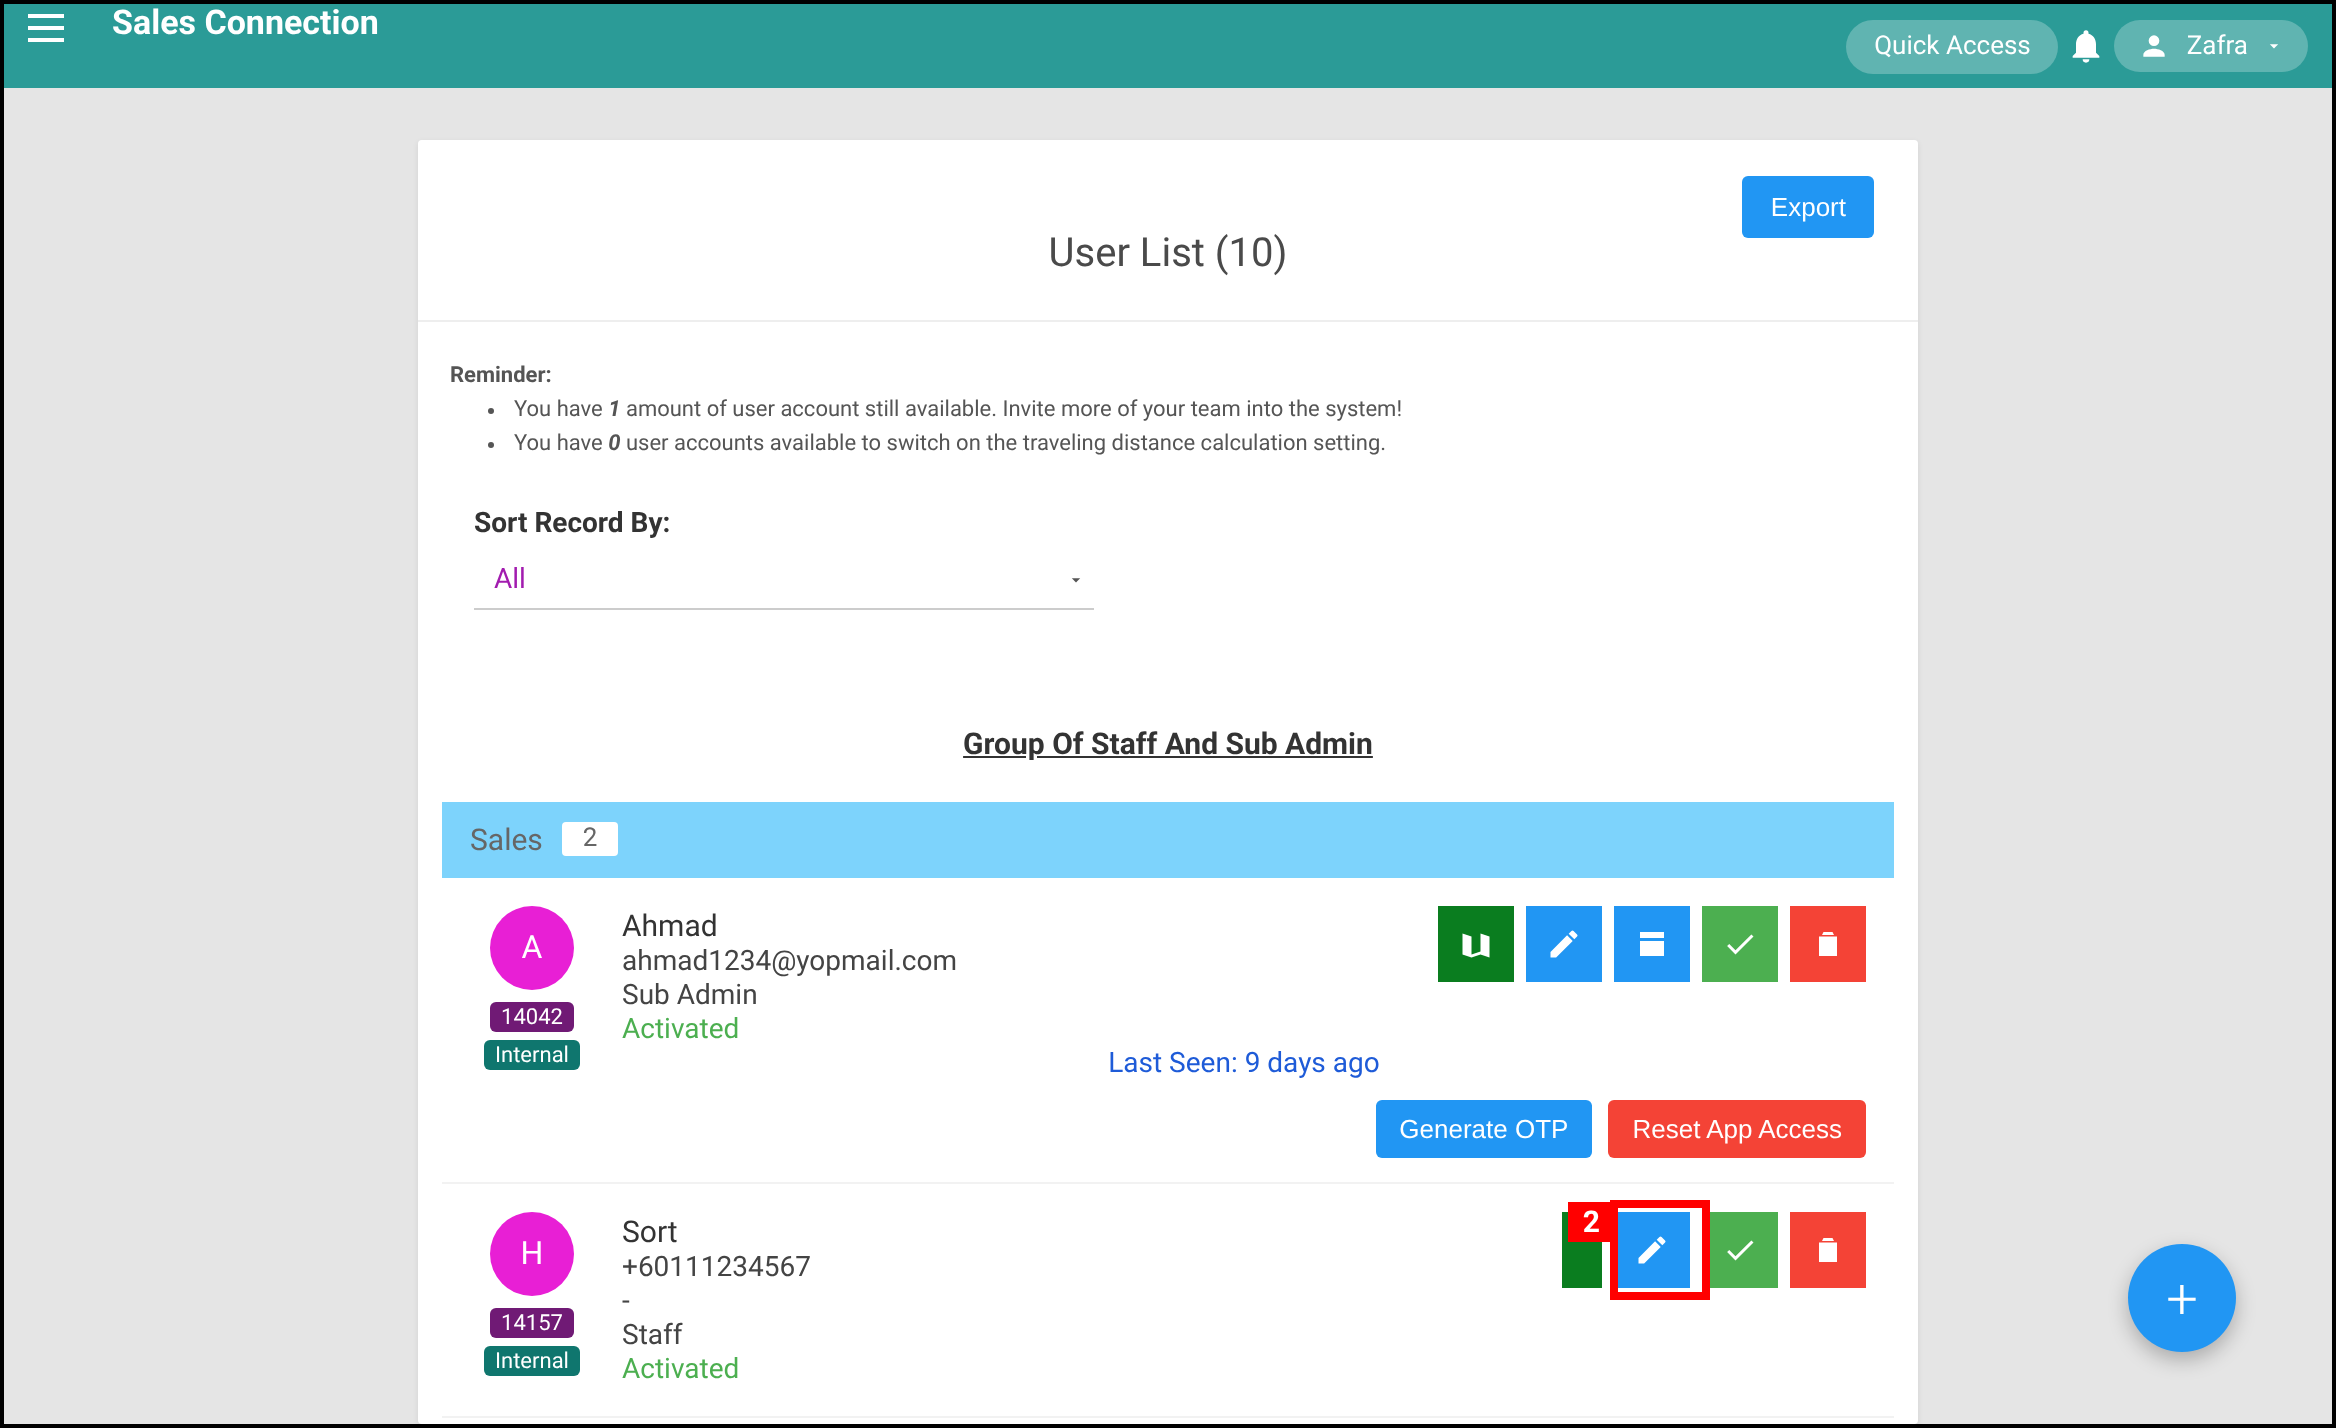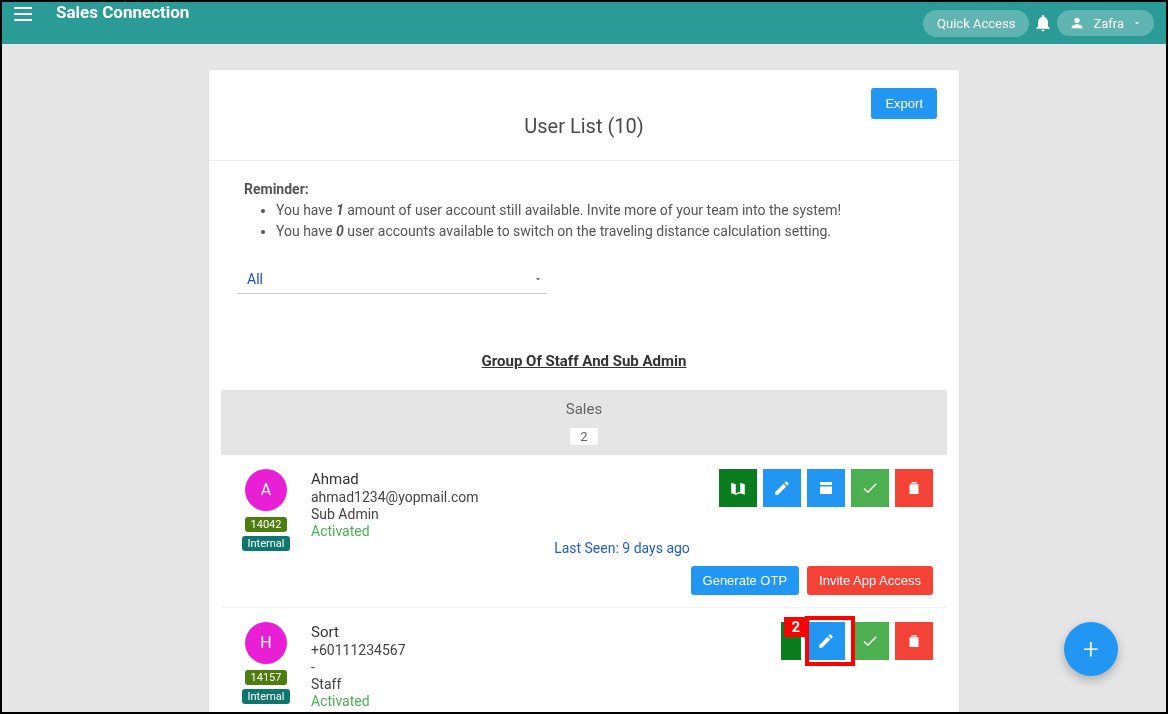--- a/index.html
+++ b/index.html
@@ -72,76 +72,75 @@
   right: 22px; top: 18px;
   background: #2196f3; color: #fff;
   border: none; border-radius: 3px;
   padding: 8px 14px;
   font-size: 13px;
   cursor: pointer;
 }
 .reminder {
   padding: 20px 28px 12px 16px;
   color: #555;
-  font-size: 14px;
-  margin-left: 19px;
+  font-size: 11px;
 }
 .reminder-label { font-weight: 700; margin-bottom: 4px; }
 .reminder ul { padding-left: 32px; }
 .reminder li { margin: 2px 0; color: #555; line-height: 1.35; }
 .reminder li b { font-weight: 700; font-style: italic; }
 .sort-block {
   padding: 10px 28px 14px 28px;
 }
 .sort-label { font-weight: 700; font-size: 14px; color: #333; margin-bottom: 6px; }
 .sort-select {
   border: none;
   border-bottom: 1px solid #ccc;
   width: 310px;
   padding: 6px 4px 6px 10px;
   font-size: 14px;
-  color: #1d4ed8;
+  color: #a21caf;
   display: flex; justify-content: space-between; align-items: center;
   cursor: pointer;
 }
 .group-title {
   text-align: center;
   font-weight: 700;
   font-size: 15px;
   text-decoration: underline;
   color: #333;
   margin: 44px 0 20px 0;
 }
 .list-wrap { padding: 0 12px 24px 12px; }
 .group-bar {
-  background: #e5e5e5;
+  background: #7dd3fc;
   padding: 10px 14px;
   font-size: 15px;
   color: #666;
-  display: flex; align-items: center; gap: 10px; flex-direction: column;
+  display: flex; align-items: center; gap: 10px;
 }
 .count-chip {
   background: #fff; border-radius: 2px;
   padding: 1px 10px; font-size: 13px;
 }
 .user-row {
   padding: 14px 14px 14px 14px;
   display: flex; gap: 14px;
   border-bottom: 1px solid #f2f2f2;
   position: relative;
 }
 .avatar-col { width: 62px; text-align: center; }
 .avatar {
   width: 42px; height: 42px; border-radius: 50%;
   background: #e81fd5;
   color: #fff; display: flex; align-items: center; justify-content: center;
   font-size: 16px; margin: 0 auto;
 }
 .id-badge {
-  background: #4d7c0f; color: #fff;
+  background: #701a75; color: #fff;
   font-size: 11px; border-radius: 3px;
   padding: 1px 6px; display: inline-block;
   margin-top: 6px;
 }
 .tag-badge {
   background: #0f766e; color: #fff;
   font-size: 11px; border-radius: 3px;
   padding: 1px 6px; display: inline-block;
   margin-top: 3px;
 }
@@ -248,20 +247,21 @@
         <li>
           <span>You have </span><b>1</b><span> amount of user account still available. Invite more of your team into the system!</span>
         </li>
         <li>
           <span>You have </span><b>0</b><span> user accounts available to switch on the traveling distance calculation setting.</span>
         </li>
       </ul>
     </div>
 
     <div class="sort-block">
+      <div class="sort-label">Sort Record By:</div>
       <div class="sort-select">
         <span>All</span>
         <svg width="10" height="10" viewBox="0 0 24 24" fill="#555">
             <path d="M7 10l5 5 5-5z"></path>
           </svg>
       </div>
     </div>
 
     <div class="group-title">Group Of Staff And Sub Admin</div>
 
@@ -306,21 +306,21 @@
               </svg>
           </div>
           <div class="icon-btn btn-red">
             <svg width="18" height="18" viewBox="0 0 24 24" fill="#fff">
                 <path d="M6 7h12v13H6zM9 4h6l1 2H8z"></path>
               </svg>
           </div>
         </div>
         <div class="row-footer">
           <button class="pill-btn pill-blue">Generate OTP</button>
-          <button class="pill-btn pill-red">Invite App Access</button>
+          <button class="pill-btn pill-red">Reset App Access</button>
         </div>
       </div>
 
       <div class="user-row highlight-wrap">
         <div class="avatar-col">
           <div class="avatar">H</div>
           <div class="id-badge">14157</div>
           <div class="tag-badge">Internal</div>
         </div>
         <div class="info-col">

